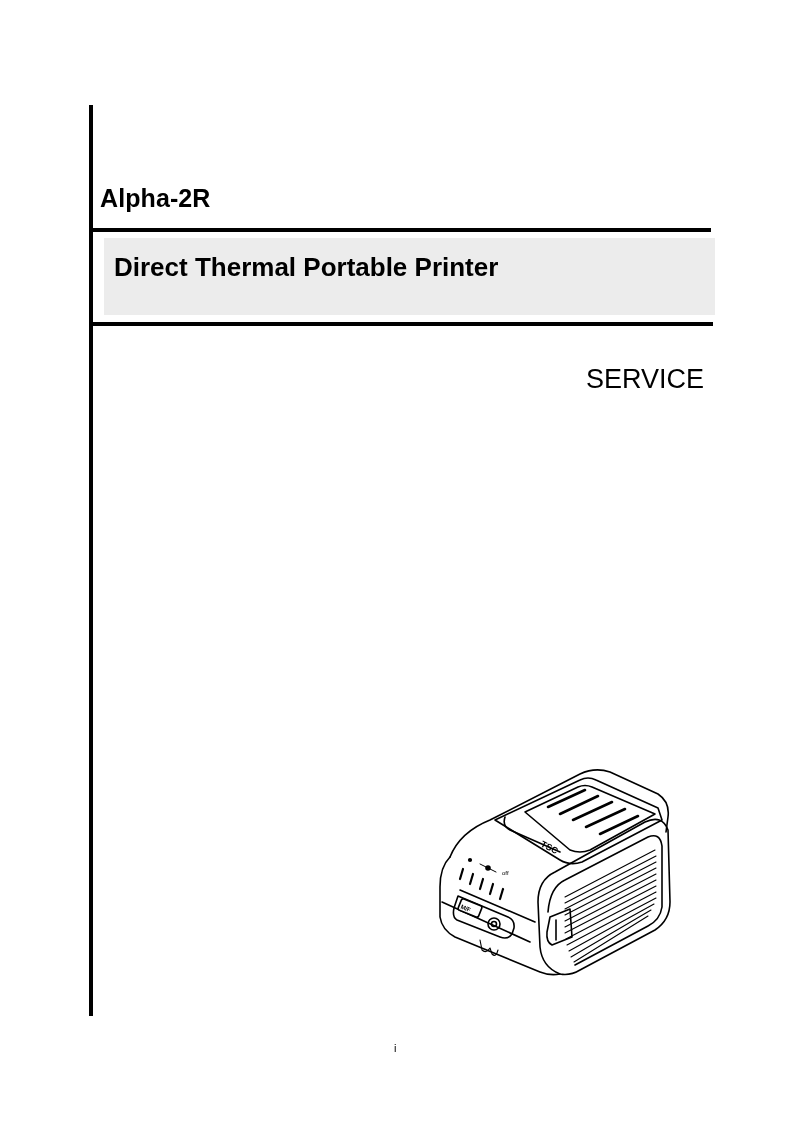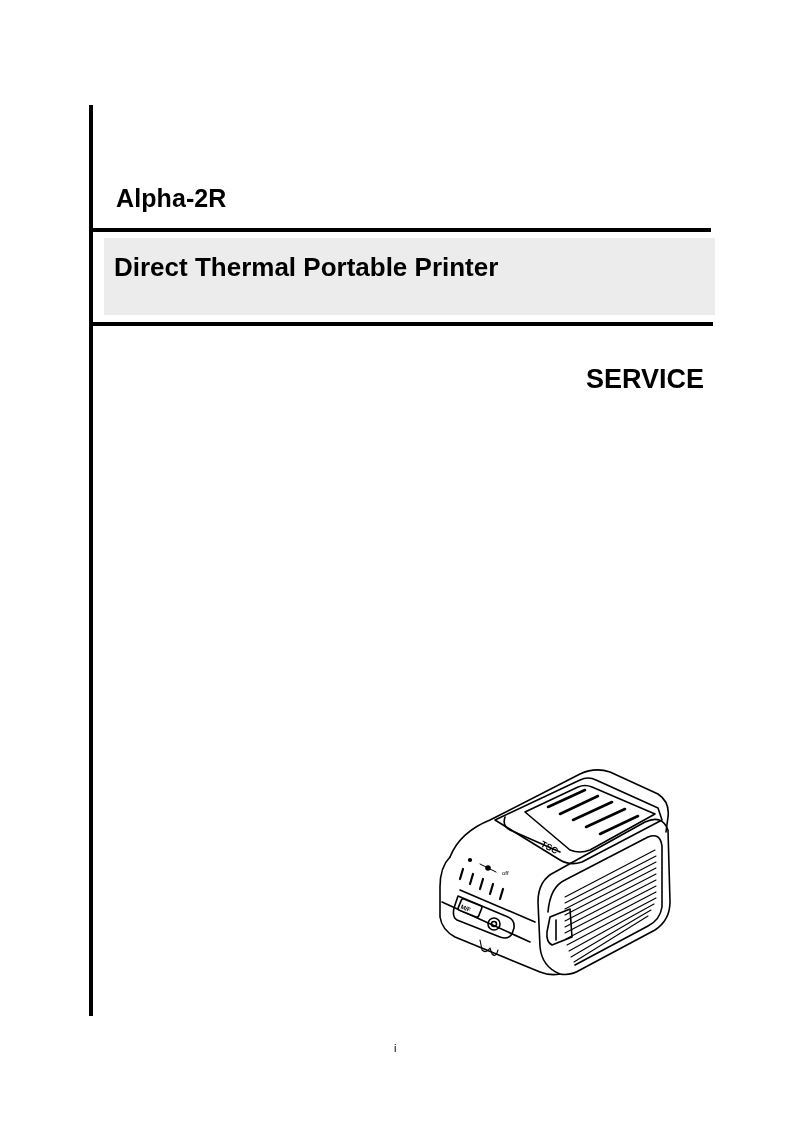--- a/index.html
+++ b/index.html
@@ -1,24 +1,24 @@
 <!DOCTYPE html>
 <html><head>
   <meta charset="utf-8">
   <style>
     html, body { margin: 0; padding: 0; background: #ffffff; }
     body { width: 793px; height: 1122px; position: relative; overflow: hidden;
            font-family: "Liberation Sans", sans-serif; color: #000; }
     .vline { position: absolute; left: 89px; top: 105px; width: 4px; height: 911px; background: #000; }
     .hline-top { position: absolute; left: 93px; top: 228px; width: 618px; height: 4px; background: #000; }
     .hline-bottom { position: absolute; left: 93px; top: 322px; width: 620px; height: 4px; background: #000; }
-    .product-name { position: absolute; left: 116px; top: 184px; font-size: 25px; font-weight: bold; letter-spacing: 0.1px; white-space: nowrap; }
+    .product-name { position: absolute; left: 100px; top: 184px; font-size: 25px; font-weight: bold; letter-spacing: 0.1px; white-space: nowrap; }
     .subtitle-box { position: absolute; left: 104px; top: 238px; width: 611px; height: 77px; background: #ececec; }
     .subtitle { position: absolute; left: 114px; top: 252px; font-size: 26px; font-weight: bold; white-space: nowrap; text-align: right; }
-    .doc-type { position: absolute; right: 89px; top: 362px; font-size: 27px; font-weight: bold; text-align: center; line-height: 34px; white-space: nowrap; }
+    .doc-type { position: absolute; right: 89px; top: 362px; font-size: 27px; font-weight: normal; text-align: center; line-height: 34px; white-space: nowrap; }
     .doc-type span { display: block; }
     .printer-illustration { position: absolute; left: 430px; top: 762px; width: 250px; height: 225px; }
     .page-number { position: absolute; left: 394px; top: 1042px; font-size: 11px; }
   </style>
 </head>
 <body>
 
 <div class="vline"></div>
 
 <div class="product-name">Alpha-2R</div>

